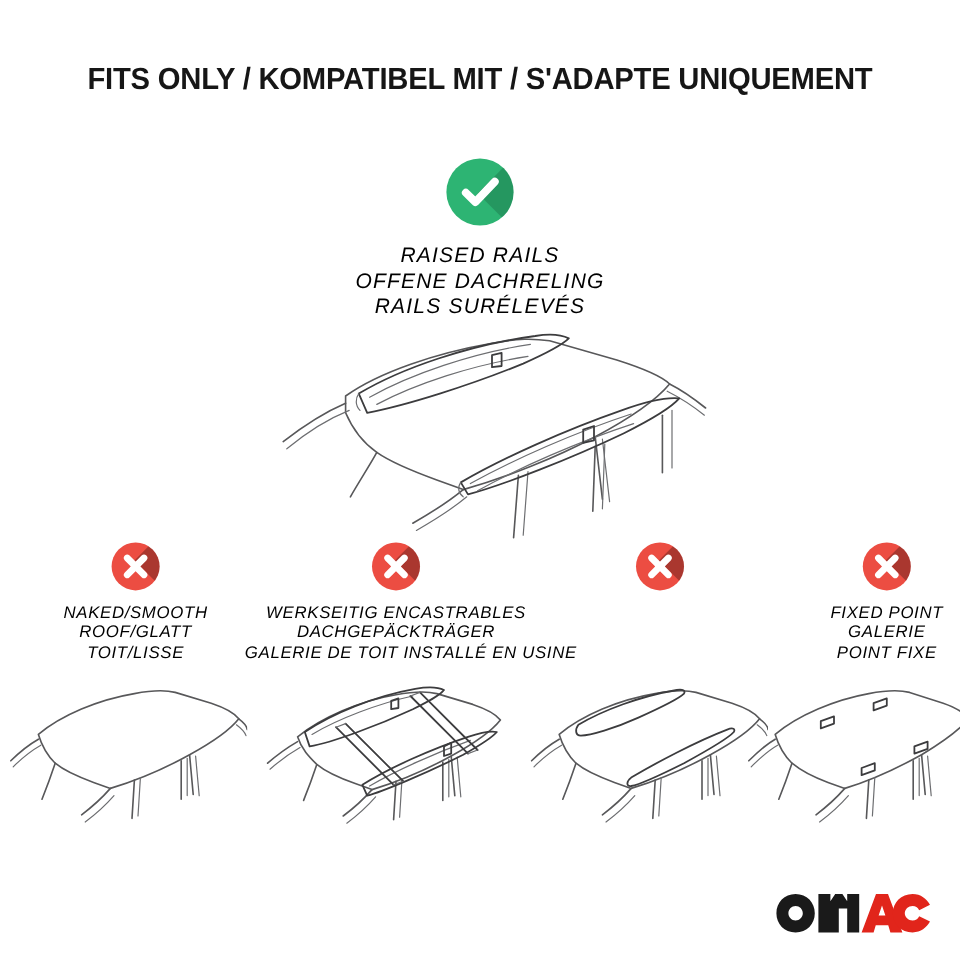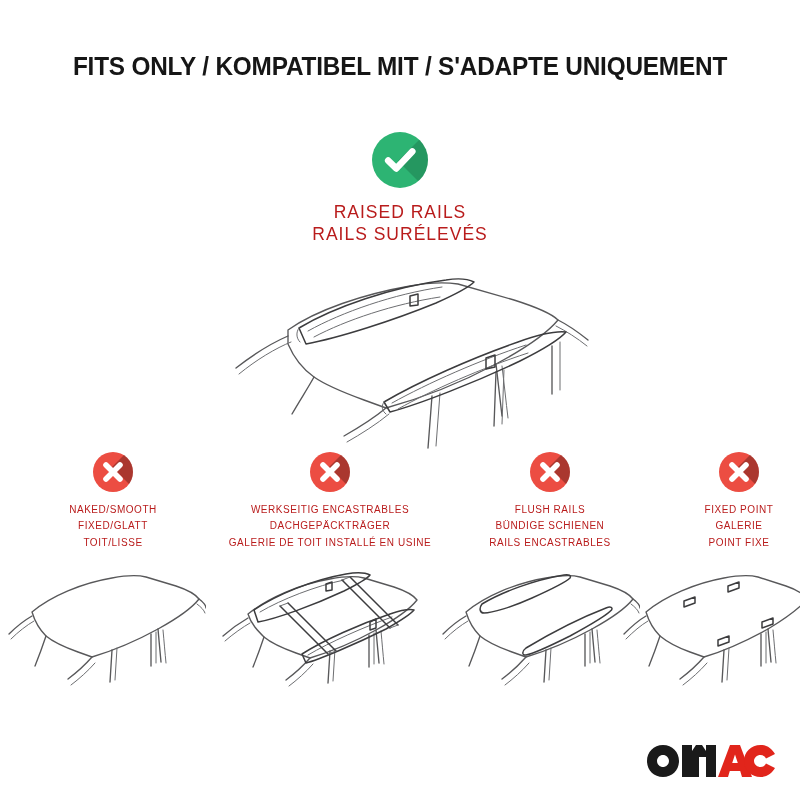--- a/index.html
+++ b/index.html
@@ -85,21 +85,22 @@
     width: 100%;
     height: 100%;
   }
 
   .caption {
     margin-top: 14px;
     font-size: 17.5px;
     line-height: 21.5px;
     font-weight: 400;
     letter-spacing: 1.0px;
-    color: #b91c1c;
+    color: #000000;
+    font-style: italic;
   }
   .caption div { white-space: nowrap; }
 
   
   #main-illustration {
     position: absolute;
     left: 196px;
     top: 276px;
     width: 424px;
     height: 182px;
@@ -107,21 +108,21 @@
 
   
   .option {
     position: absolute;
     top: 452px;
     text-align: center;
   }
   .option .badge { width: 40px; height: 40px; }
   .option .caption {
     margin-top: 10px;
-    font-size: 10px;
+    font-size: 14px;
     line-height: 16.4px;
     letter-spacing: 0.55px;
   }
 
   #option-0 { left: 18px;  width: 190px; }
   #option-1 { left: 204px; width: 252px; }
   #option-2 { left: 452px; width: 196px; }
   #option-3 { left: 668px; width: 142px; }
 
   .roof-thumb {
@@ -174,20 +175,21 @@
 
   <div class="badge ok">
     <span class="shadow"></span>
     <svg viewBox="0 0 56 56">
       <path d="M16.2 28.6 L24.2 36.4 L40.3 19.4" fill="none" stroke="#ffffff" stroke-width="6.6" stroke-linecap="round" stroke-linejoin="round"></path>
     </svg>
   </div>
 
   <div class="caption">
     <div>RAISED RAILS</div>
+    <div>OFFENE DACHRELING</div>
     <div>RAILS SURÉLEVÉS</div>
   </div>
 </div>
 
 <svg id="main-illustration" viewBox="0 0 424 182">
 
   <path class="ln" d="M92 54 C120 34 168 18 214 10 C236 6 248 6 262 8
                       L318 24 C340 31 356 38 362 44
                       C352 56 330 72 300 88
                       C268 105 226 122 190 132
@@ -234,21 +236,21 @@
 
 <div class="option" id="option-0">
   <div class="badge no">
     <span class="shadow"></span>
     <svg viewBox="0 0 40 40">
       <path d="M13 13 L27 27 M27 13 L13 27" fill="none" stroke="#ffffff" stroke-width="5.6" stroke-linecap="round"></path>
     </svg>
   </div>
   <div class="caption">
     <div>NAKED/SMOOTH</div>
-    <div>FIXED/GLATT</div>
+    <div>ROOF/GLATT</div>
     <div>TOIT/LISSE</div>
   </div>
 </div>
 
 <div class="option" id="option-1">
   <div class="badge no">
     <span class="shadow"></span>
     <svg viewBox="0 0 40 40">
       <path d="M13 13 L27 27 M27 13 L13 27" fill="none" stroke="#ffffff" stroke-width="5.6" stroke-linecap="round"></path>
     </svg>
@@ -259,25 +261,20 @@
     <div>GALERIE DE TOIT INSTALLÉ EN USINE</div>
   </div>
 </div>
 
 <div class="option" id="option-2">
   <div class="badge no">
     <span class="shadow"></span>
     <svg viewBox="0 0 40 40">
       <path d="M13 13 L27 27 M27 13 L13 27" fill="none" stroke="#ffffff" stroke-width="5.6" stroke-linecap="round"></path>
     </svg>
-  </div>
-  <div class="caption">
-    <div>FLUSH RAILS</div>
-    <div>BÜNDIGE SCHIENEN</div>
-    <div>RAILS ENCASTRABLES</div>
   </div>
 </div>
 
 <div class="option" id="option-3">
   <div class="badge no">
     <span class="shadow"></span>
     <svg viewBox="0 0 40 40">
       <path d="M13 13 L27 27 M27 13 L13 27" fill="none" stroke="#ffffff" stroke-width="5.6" stroke-linecap="round"></path>
     </svg>
   </div>

